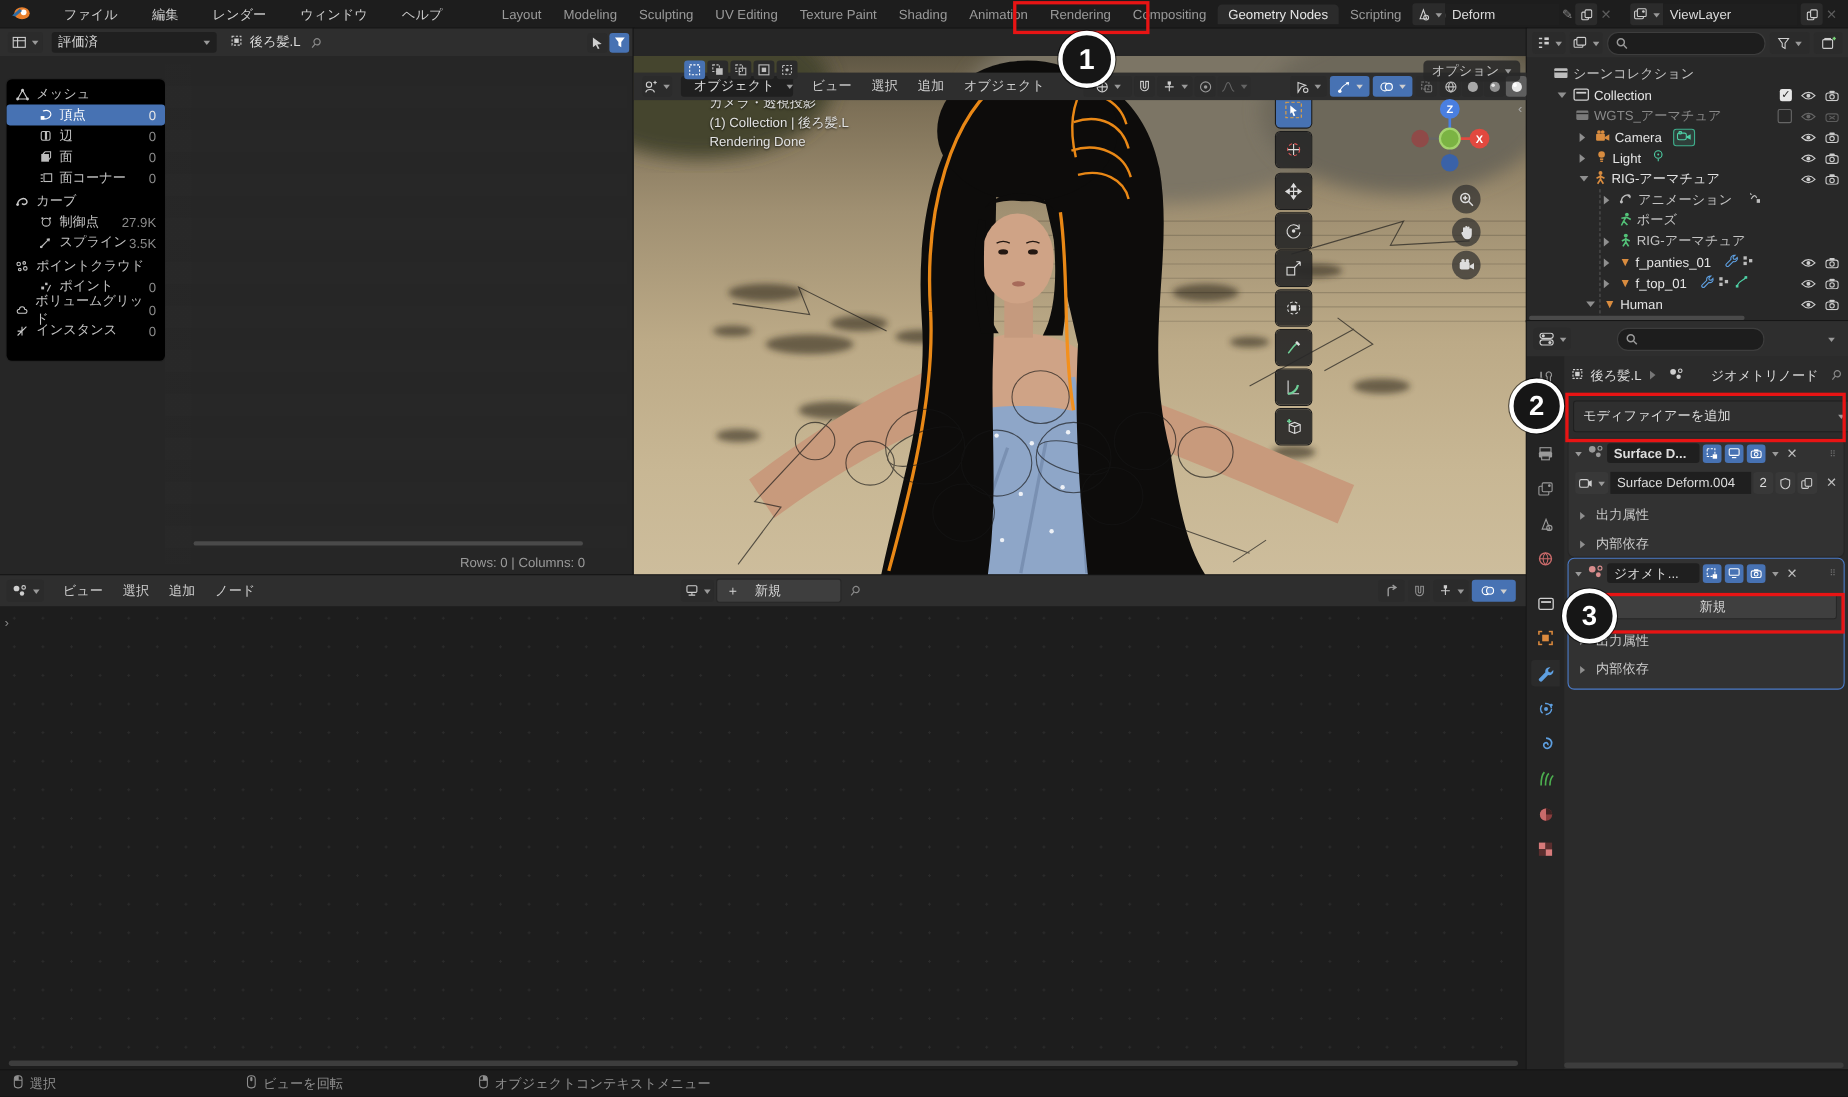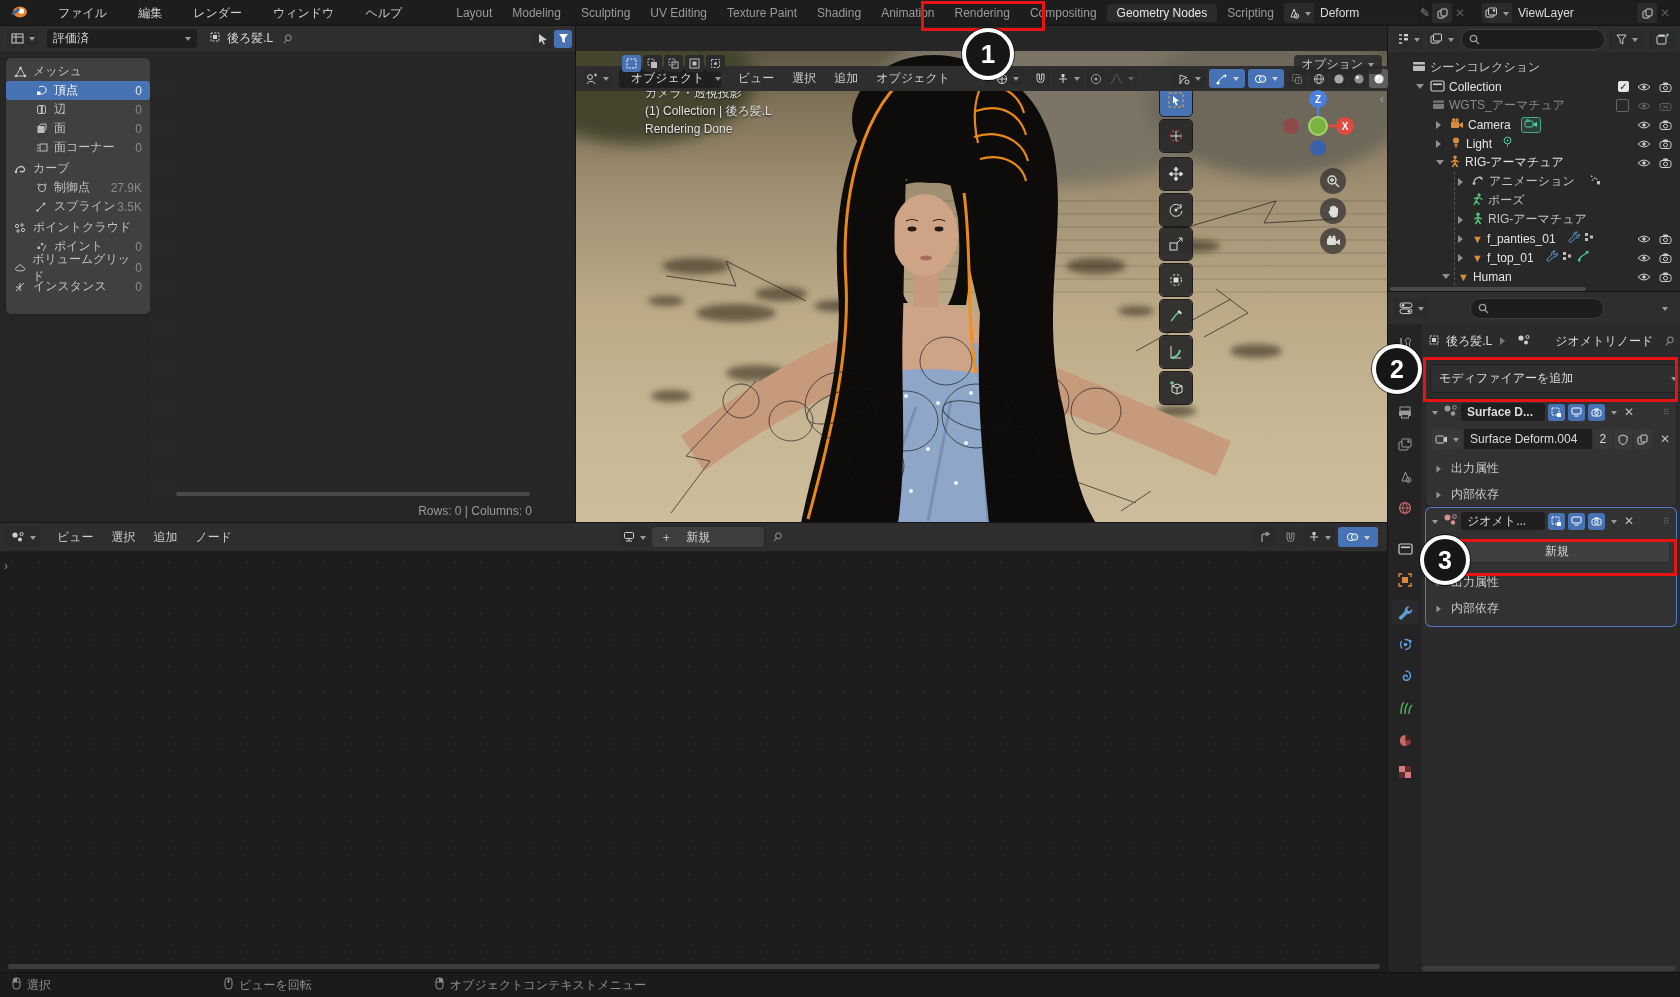--- a/index.html
+++ b/index.html
@@ -143,21 +143,21 @@
           </svg>
         </span>
       <span class="ibtn on" style="width:18px;height:18px;">
           <svg width="11" height="11" viewBox="0 0 11 11">
             <path d="M1 1 H10 L6.8 5.2 V10 L4.2 8.4 V5.2 Z" fill="#fff"></path>
           </svg>
         </span>
     </span>
   </div>
 
-  <div class="abs" style="left:6px;top:32px;width:144px;height:252px;background:#404040;border-radius:5px;padding-top:4px;box-shadow:0 0 0 1px #222;">
+  <div class="abs" style="left:6px;top:46px;width:144px;height:252px;background:#000000;border-radius:5px;padding-top:4px;box-shadow:0 0 0 1px #222;">
     <div class="listrow" style="padding-left:8px;">
         <svg width="13" height="12" viewBox="0 0 13 12" style="margin-right:6px;">
           <path d="M2 10 L6.5 2 L11 10 Z" fill="none" stroke="#c9c9c9"></path>
           <circle cx="6.5" cy="2" r="1.3" fill="#c9c9c9"></circle>
           <circle cx="2" cy="10" r="1.3" fill="#c9c9c9"></circle>
           <circle cx="11" cy="10" r="1.3" fill="#c9c9c9"></circle>
         </svg>
         <span>メッシュ</span>
       </div>
     <div class="listrow sel" style="padding-left:30px;">

